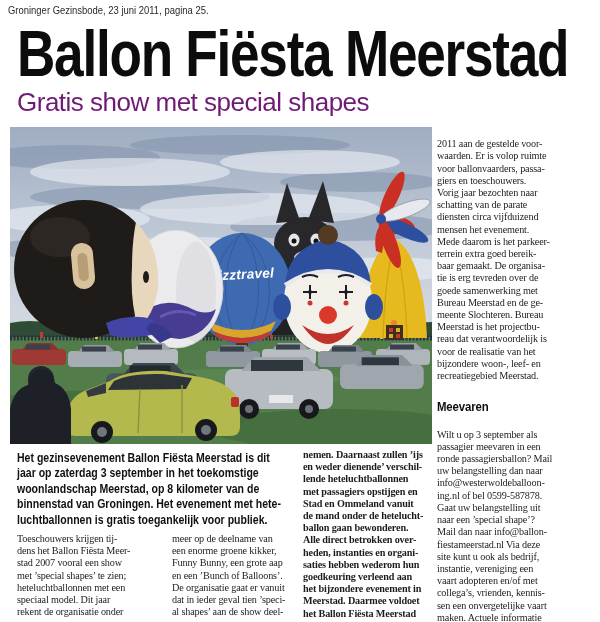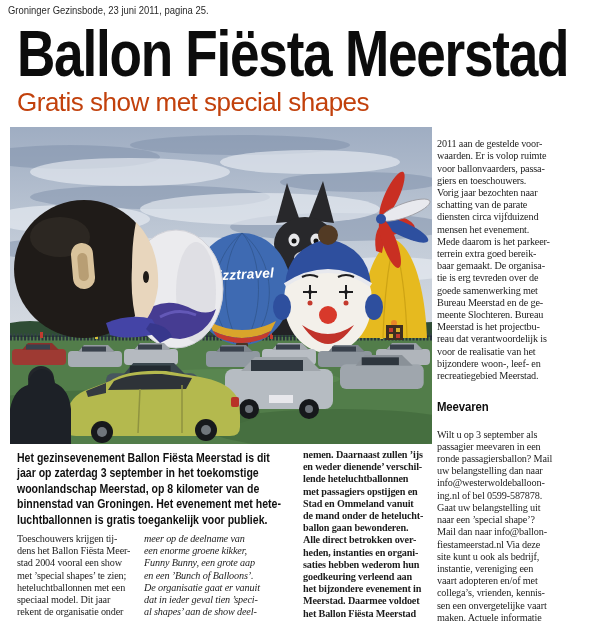--- a/index.html
+++ b/index.html
@@ -22,21 +22,21 @@
     font-family:"Liberation Sans", sans-serif;
     font-weight:700; font-size:64px; line-height:1;
     letter-spacing:-1.5px; color:#0c0c0c;
     transform:scaleX(0.83); transform-origin:left top;
     white-space:nowrap;
   }
   .subhead {
     position:absolute; left:17px; top:88px;
     font-family:"Liberation Sans", sans-serif;
     font-weight:400; font-size:26px; line-height:1.1;
-    letter-spacing:-0.5px; color:#c2410c;
+    letter-spacing:-0.5px; color:#701a75;
     white-space:nowrap;
   }
   .photo {
     position:absolute; left:10px; top:127px;
     width:422px; height:317px;
     background:#c8d0da; overflow:hidden;
   }
   .photo svg { display:block; width:100%; height:100%; }
   .intro {
     position:absolute; left:17px; top:450px; width:390px;
@@ -45,21 +45,21 @@
     color:#101010; white-space:pre-line;
     transform:scaleX(0.78); transform-origin:left top;
   }
   .bodycol {
     position:absolute;
     font-size:10.2px; line-height:12.2px;
     letter-spacing:-0.15px; color:#1c1c1c;
     white-space:pre-line;
   }
   .col1 { left:17px;  top:533px; width:150px; }
-  .col2 { left:144px; top:533px; width:150px;font-style:italic; }
+  .col2 { left:172px; top:533px; width:150px; }
   .col3 { left:303px; top:449px; width:150px;font-weight:bold; }
   .col4 { left:437px; top:126px; width:158px; }
   .colhead {
     font-family:"Liberation Sans", sans-serif;
     font-weight:700; font-size:12px; line-height:14px;
     color:#0e0e0e; margin:6px 0 2px 0;
     transform:scaleX(0.95); transform-origin:left top;
     white-space:nowrap;
   }
 </style>
@@ -296,21 +296,21 @@
   </div>
 
   <div class="intro">Het gezinsevenement Ballon Fiësta Meerstad is dit
 jaar op zaterdag 3 september in het toekomstige
 woonlandschap Meerstad, op 8 kilometer van de
 binnenstad van Groningen. Het evenement met hete-
 luchtballonnen is gratis toegankelijk voor publiek.</div>
 
   <div class="bodycol col1">Toeschouwers krijgen tij-
 dens het Ballon Fiësta Meer-
-stad 2004 vooral een show
+stad 2007 vooral een show
 met ’special shapes’ te zien;
 heteluchtballonnen met een
 speciaal model. Dit jaar
 rekent de organisatie onder</div>
   <div class="bodycol col2">meer op de deelname van
 een enorme groene kikker,
 Funny Bunny, een grote aap
 en een ’Bunch of Balloons’.
 De organisatie gaat er vanuit
 dat in ieder geval tien ’speci-

